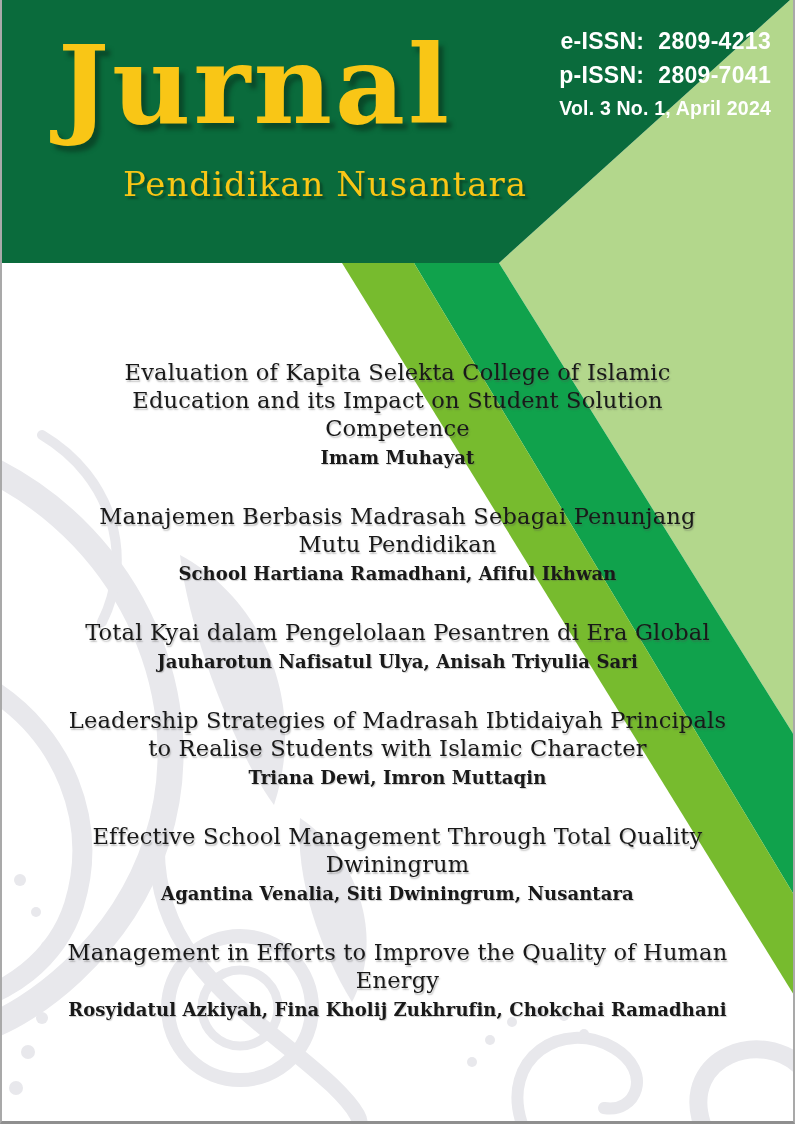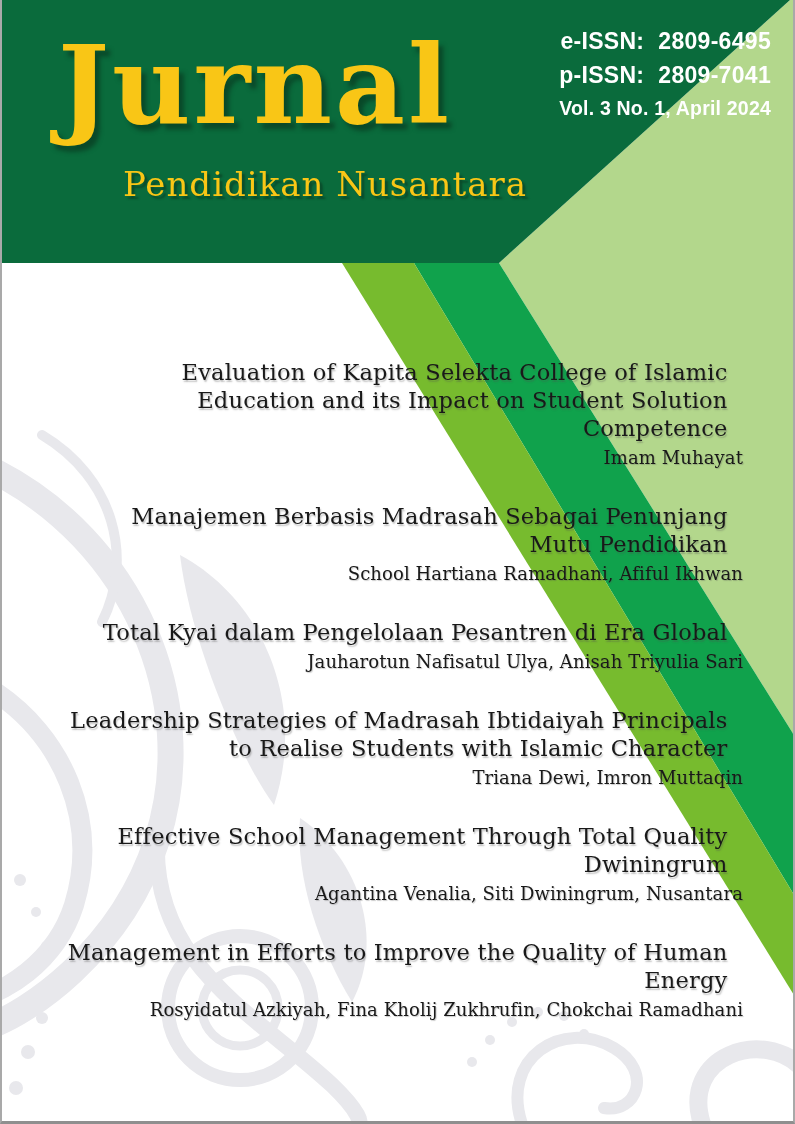--- a/index.html
+++ b/index.html
@@ -45,31 +45,31 @@
   .logo-subtitle {
     position: absolute; left: 121px; top: 164px; z-index: 2;
     font-size: 34px; font-weight: normal; letter-spacing: 1px;
     color: var(--logo-yellow);
     text-shadow: 3px 3px 2px rgba(10, 45, 25, 0.5);
   }
 
   .articles {
     position: absolute; left: 50px; right: 50px; top: 358px; z-index: 2;
     display: flex; flex-direction: column; gap: 33px;
-    text-align: right;
+    text-align: center;
   }
   .article-title {
     font-size: 22.5px; line-height: 28px; letter-spacing: .2px;
     color: var(--title-text);
     max-width: 660px; margin: 0 auto;
     text-shadow: 1px 1.5px 1.5px rgba(80,80,80,.35);
   }
   .article-authors {
     margin-top: 5px;
-    font-size: 18px; line-height: 22px; font-weight: normal;
+    font-size: 18px; line-height: 22px; font-weight: bold;
     color: var(--title-text);
     letter-spacing: .1px;
     text-shadow: 1px 1px 1px rgba(80,80,80,.3);
   }
 </style>
 </head>
 <body>
 
 <div class="page">
 
@@ -105,21 +105,21 @@
 
     <polygon class="poly-wedge" points="788,0 795,0 795,740 497,263"></polygon>
     <polygon class="poly-medium" points="412,263 497,263 795,740 795,900"></polygon>
     <polygon class="poly-bright" points="340,263 412,263 795,900 795,1000"></polygon>
     <polygon class="poly-header" points="0,0 788,0 497,263 0,263"></polygon>
   </svg>
 
   <div class="issn-block">
     <div class="issn-line">
       <span>e-ISSN:</span>
-      <span>2809-6495</span>
+      <span>2809-4213</span>
     </div>
     <div class="issn-line">
       <span>p-ISSN:</span>
       <span>2809-7041</span>
     </div>
     <div class="vol-line">Vol. 3 No. 1, April 2024</div>
   </div>
 
   <div class="logo-title">Jurnal</div>
   <div class="logo-subtitle">Pendidikan Nusantara</div>

